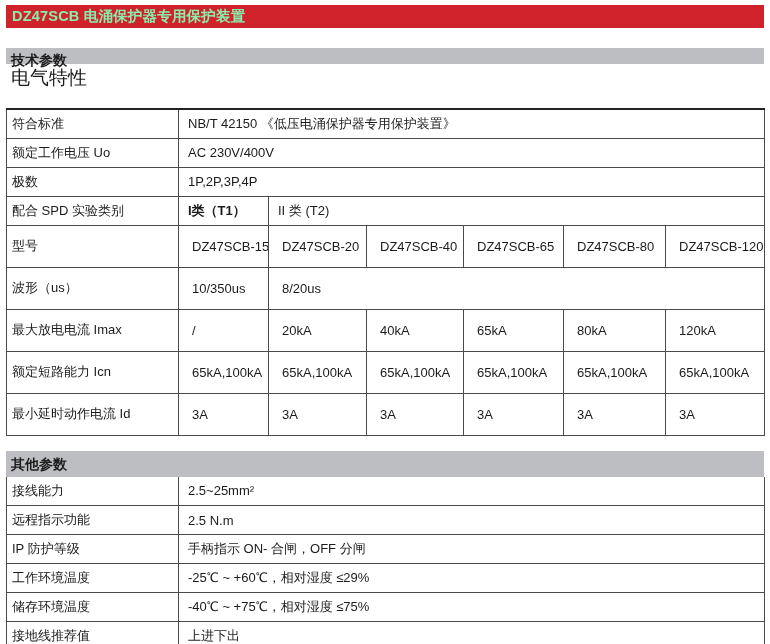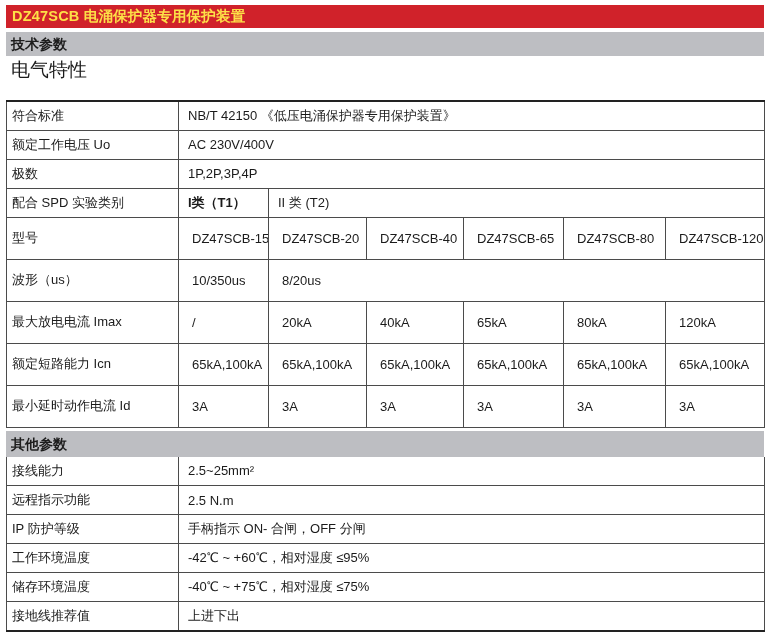--- a/index.html
+++ b/index.html
@@ -7,39 +7,39 @@
   body {
     width: 770px; height: 644px;
     background: #ffffff;
     font-family: "Liberation Sans", sans-serif;
     color: #1b1b1b;
   }
   .page { padding: 5px 6px 0 6px; width: 770px; }
 
   .banner {
     background: #d0222a;
-    color: #fde047;
+    color: #86efac;
     font-weight: bold;
     font-size: 14.5px;
     height: 23px;
     line-height: 23px;
     padding-left: 6px;
     letter-spacing: 0.2px;
   }
   .section-bar {
     background: #bdbec2;
     color: #1d1d1d;
     font-weight: bold;
     font-size: 14px;
-    height: 24px;
+    height: 16px;
     line-height: 24px;
     padding-left: 5px;
-    margin-top: 4px;
-  }
-  .section-bar.second { margin-top: 3px; height: 26px; line-height: 26px; }
+    margin-top: 20px;
+  }
+  .section-bar.second { margin-top: 15px; height: 26px; line-height: 26px; }
   .subheader {
     height: 44px;
     line-height: 28px;
     font-size: 19px;
     padding-left: 5px;
   }
 
   table.params {
     border-collapse: collapse;
     table-layout: fixed;
@@ -176,21 +176,21 @@
     <tr>
       <td class="label">远程指示功能</td>
       <td>2.5 N.m</td>
     </tr>
     <tr>
       <td class="label">IP 防护等级</td>
       <td>手柄指示 ON- 合闸，OFF 分闸</td>
     </tr>
     <tr>
       <td class="label">工作环境温度</td>
-      <td>-42℃ ~ +60℃，相对湿度 ≤95%</td>
+      <td>-25℃ ~ +60℃，相对湿度 ≤29%</td>
     </tr>
     <tr>
       <td class="label">储存环境温度</td>
       <td>-40℃ ~ +75℃，相对湿度 ≤75%</td>
     </tr>
     <tr>
       <td class="label">接地线推荐值</td>
       <td>上进下出</td>
     </tr>
   </tbody>

